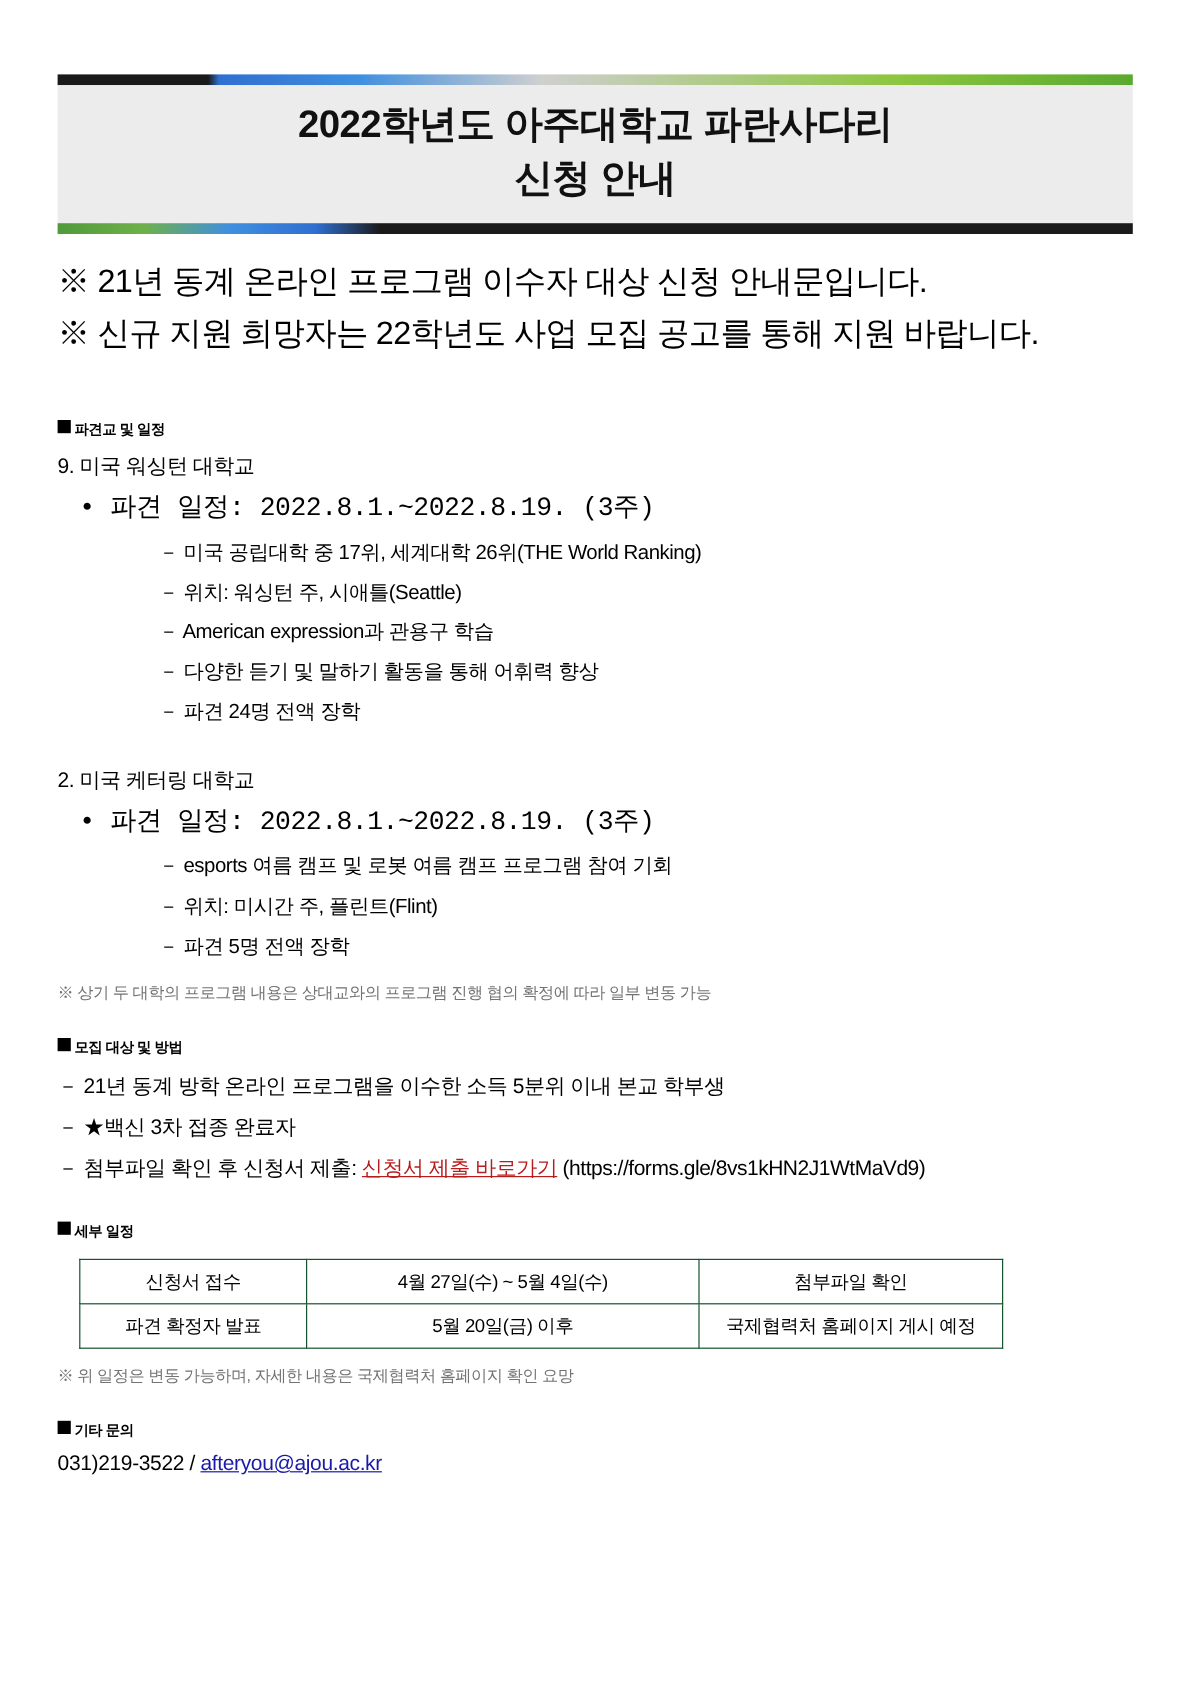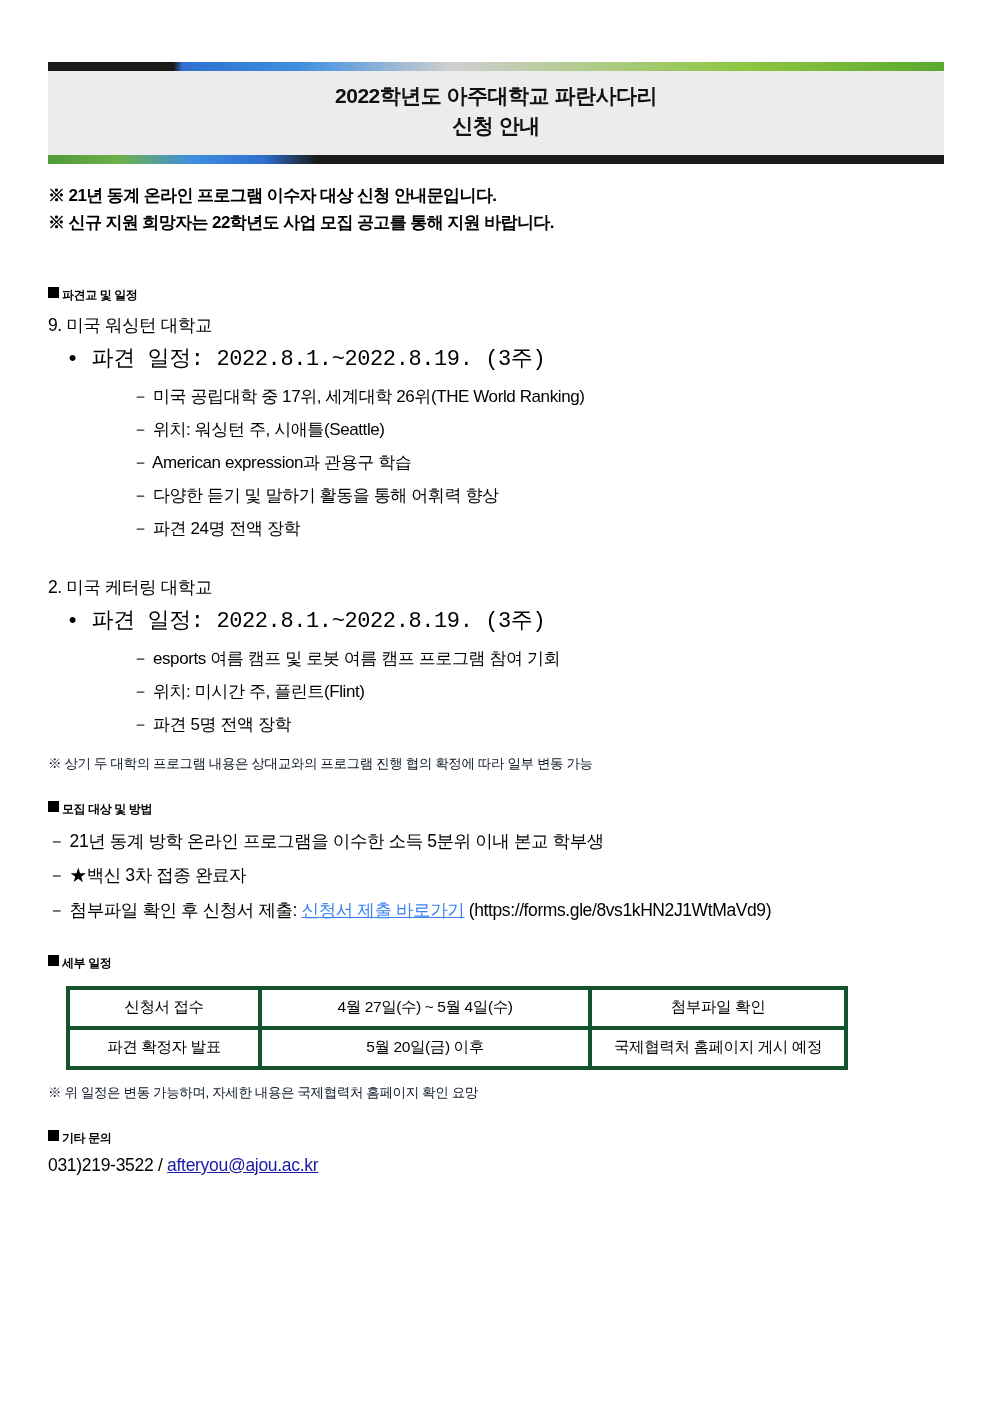--- a/index.html
+++ b/index.html
@@ -40,34 +40,34 @@
         #4f9a3a 0%, #6fb04a 8%,
         #3f8fe0 16%, #2f6fd0 24%,
         #1a1a1a 30%, #1a1a1a 100%);
   }
   .banner-body {
     background: #ececec;
     text-align: center;
     padding: 10px 0 14px 0;
   }
   .banner-title {
-    font-size: 21px;
+    font-size: 32px;
     font-weight: bold;
     letter-spacing: -0.5px;
     line-height: 1.42;
     color: #111;
   }
 
   
   .notice-block {
     margin-top: 18px;
   }
   .notice-line {
-    font-size: 17px;
-    font-weight: bold;
+    font-size: 27px;
+    font-weight: normal;
     line-height: 1.62;
     letter-spacing: -0.6px;
     color: #000;
   }
 
   
   .section-head {
     font-size: 12px;
     font-weight: bold;
     letter-spacing: -0.4px;
@@ -108,45 +108,45 @@
     letter-spacing: -0.4px;
     line-height: 1.95;
   }
   .gap-md { height: 22px; }
 
   
   .footnote {
     font-size: 13.5px;
     letter-spacing: -0.4px;
     margin-top: 14px;
-    color: #0f172a;
+    color: #737373;
   }
 
   
   a.doclink, .doclink {
-    color: #3b82f6;
+    color: #b91c1c;
     font-weight: normal;
   }
   .maillink {
     color: #1a1aa8;
     text-decoration: underline;
   }
 
   
   .sched-wrap {
     margin-top: 14px;
     margin-left: 18px;
   }
   table.sched {
     border-collapse: collapse;
     width: 742px;
     table-layout: fixed;
   }
   table.sched td {
-    border: 4px solid #14532d;
+    border: 1px solid #14532d;
     text-align: center;
     font-size: 15.5px;
     letter-spacing: -0.4px;
     padding: 7px 4px;
     height: 22px;
   }
   table.sched td.c0 { width: 180px; }
   table.sched td.c1 { width: 318px; }
   table.sched td.c2 { width: 244px; }
 

